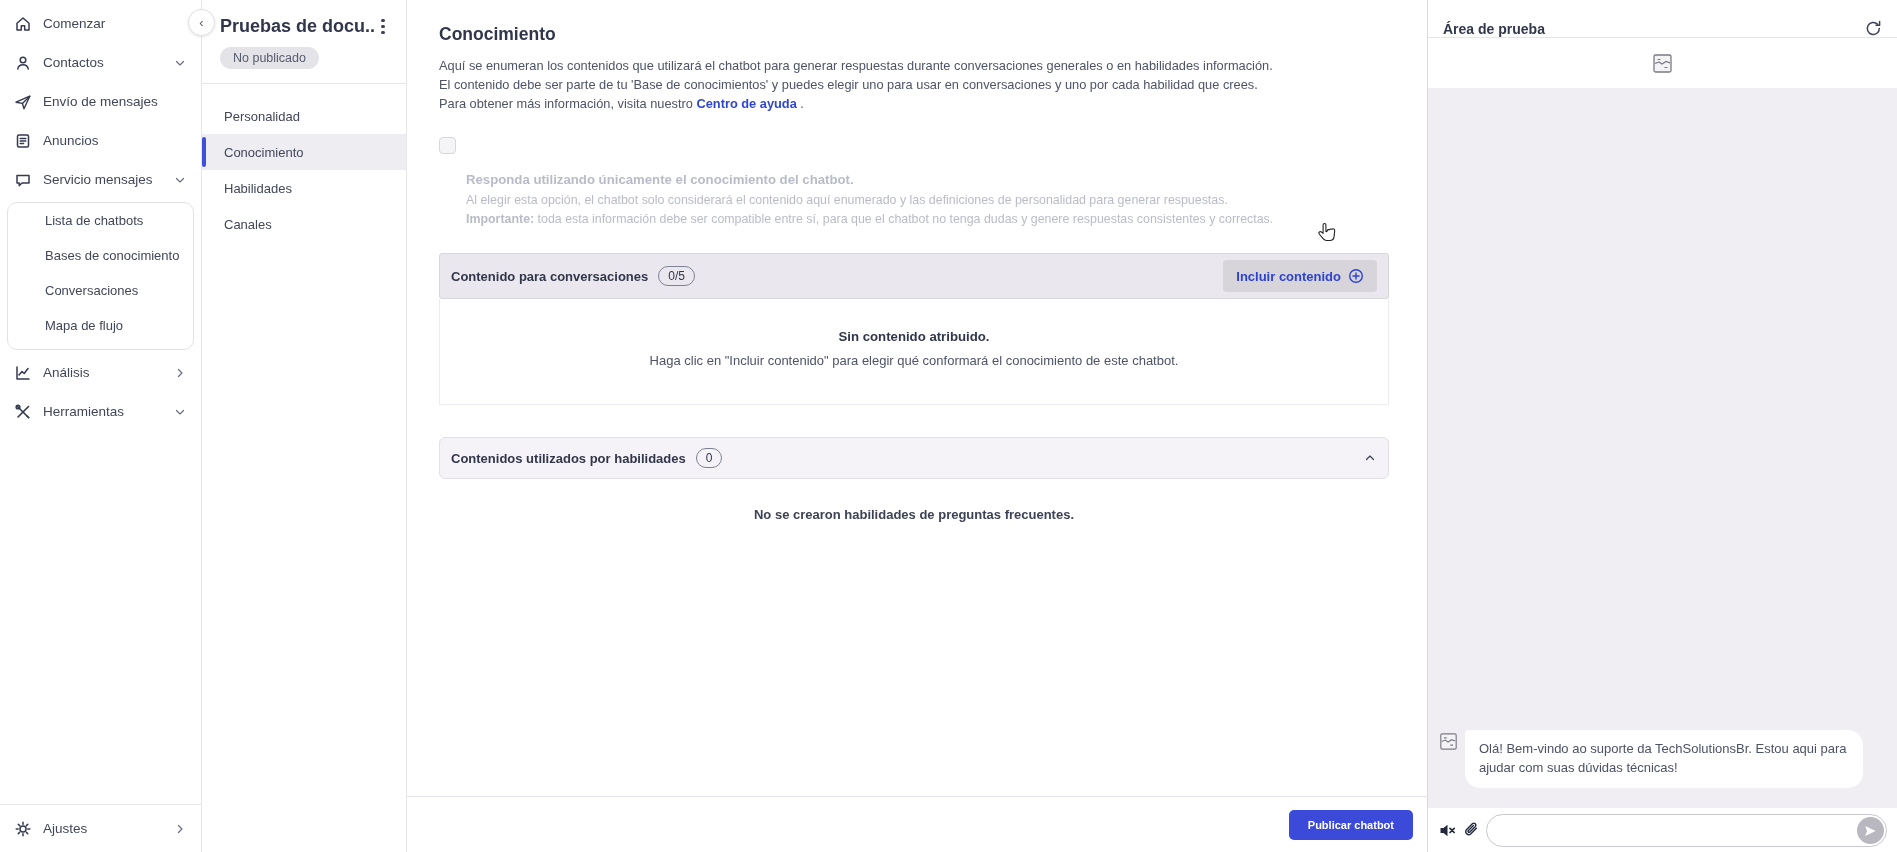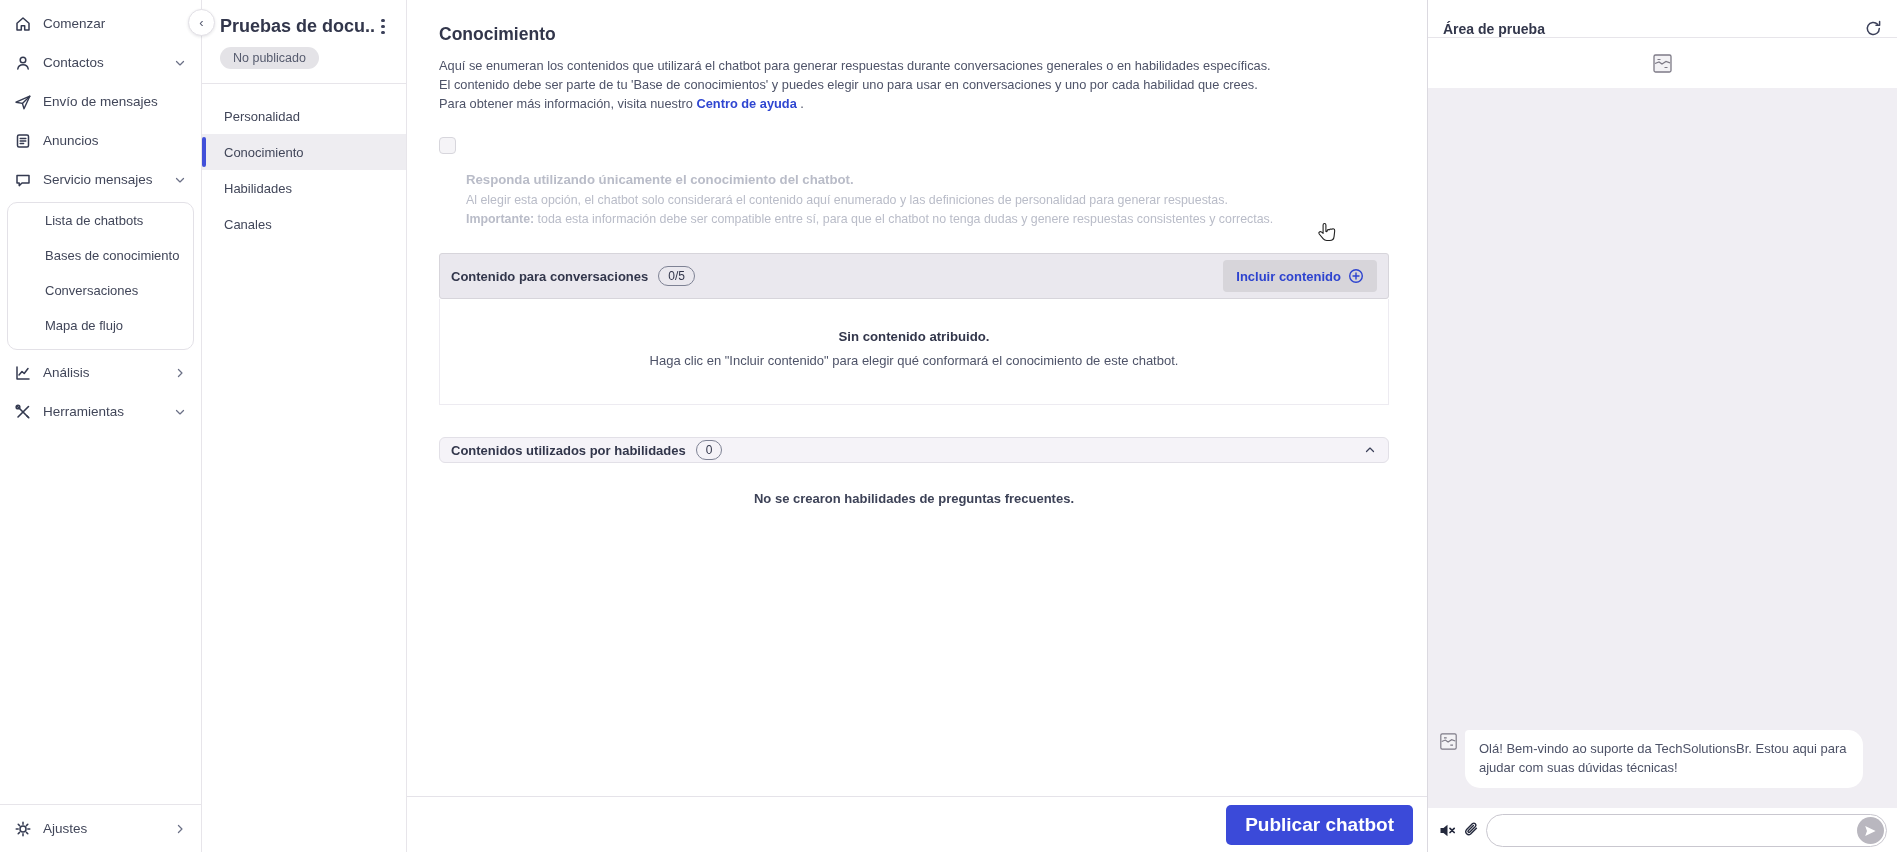--- a/index.html
+++ b/index.html
@@ -53,26 +53,26 @@
   .sec1-header { height:46px; background:#eae8ee; border:1px solid #d7d5db; border-radius:3px; display:flex; align-items:center; padding:0 11px; }
   .sec-title { font-size:13px; font-weight:bold; color:#32364b; }
   .count-pill { margin-left:10px; border:1px solid #7e8294; border-radius:11px; background:transparent; font-size:12px; color:#32364b; padding:2px 9px; }
   .flex-sp { flex:1; }
   .incluir-btn { background:#d7d5da; border:none; border-radius:4px; padding:8px 13px; display:flex; align-items:center; gap:7px; color:#2d43cf; font-weight:bold; font-size:13px; cursor:pointer; font-family:inherit; }
   .sec-body { border:1px solid #edebf1; border-top:none; padding:30px 20px 36px; text-align:center; }
   .empty-title { font-size:13.2px; font-weight:bold; color:#32364b; margin-bottom:9px; }
   .empty-sub { font-size:13px; color:#4e5368; }
 
   .section2 { margin-top:32px; }
-  .sec2-header { height:26px; background:#f5f3f8; border:1px solid #e2e0e7; border-radius:6px; display:flex; align-items:center; padding:0 11px; cursor:pointer; }
+  .sec2-header { height:42px; background:#f5f3f8; border:1px solid #e2e0e7; border-radius:6px; display:flex; align-items:center; padding:0 11px; cursor:pointer; }
   .sec2-body { padding:28px 20px 32px; text-align:center; }
   .empty-skills { font-size:13px; font-weight:bold; color:#3d4257; }
 
   .main-footer { height:56px; border-top:1px solid #e5e3e9; display:flex; align-items:center; justify-content:flex-end; padding-right:14px; }
-  .publish-btn { background:#3b4ad9; color:#fff; font-weight:bold; font-size:19px; border:none; border-radius:5px; padding:9px 19px; cursor:pointer; font-family:inherit; }
+  .publish-btn { background:#3b4ad9; color:#fff; font-weight:bold; font-size:11px; border:none; border-radius:5px; padding:9px 19px; cursor:pointer; font-family:inherit; }
 
   
   .panel { width:470px; flex:0 0 470px; border-left:1px solid #dbd9e0; display:flex; flex-direction:column; background:#fff; }
   .panel-head { height:38px; flex:0 0 38px; border-bottom:1px solid #e7e5ea; display:flex; align-items:flex-end; padding:0 15px; }
   .panel-title { font-size:14px; font-weight:bold; color:#32364b; flex:1; }
   .refresh { width:17px; height:17px; color:#3c415a; cursor:pointer; }
   .avatar-strip { height:50px; flex:0 0 50px; display:flex; align-items:center; justify-content:center; background:#fff; }
   .broken-img { width:21px; height:21px; }
   .chat-area { flex:1; background:#f0eef3; display:flex; flex-direction:column; justify-content:flex-end; padding:12px 11px 20px; }
   .msg-row { display:flex; align-items:flex-start; gap:7px; }
@@ -219,21 +219,21 @@
     <div class="col2-item selected">Conocimiento</div>
     <div class="col2-item">Habilidades</div>
     <div class="col2-item">Canales</div>
   </nav>
 </div>
 
 <main class="main">
   <div class="main-scroll">
     <h1 class="page-title">Conocimiento</h1>
     <div class="intro">
-      <p>Aquí se enumeran los contenidos que utilizará el chatbot para generar respuestas durante conversaciones generales o en habilidades específicas.</p>
+      <p>Aquí se enumeran los contenidos que utilizará el chatbot para generar respuestas durante conversaciones generales o en habilidades información.</p>
       <p>El contenido debe ser parte de tu 'Base de conocimientos' y puedes elegir uno para usar en conversaciones y uno por cada habilidad que crees.</p>
       <p><span>Para obtener más información, visita nuestro</span> <a class="help-link">Centro de ayuda</a> <span>.</span></p>
     </div>
 
     <div class="kn-only">
       <span class="checkbox"></span>
       <div class="kn-only-text">
         <div class="kn-only-title">Responda utilizando únicamente el conocimiento del chatbot.</div>
         <div class="kn-only-line">Al elegir esta opción, el chatbot solo considerará el contenido aquí enumerado y las definiciones de personalidad para generar respuestas.</div>
         <div class="kn-only-line"><b>Importante:</b> <span>toda esta información debe ser compatible entre sí, para que el chatbot no tenga dudas y genere respuestas consistentes y correctas.</span></div>

